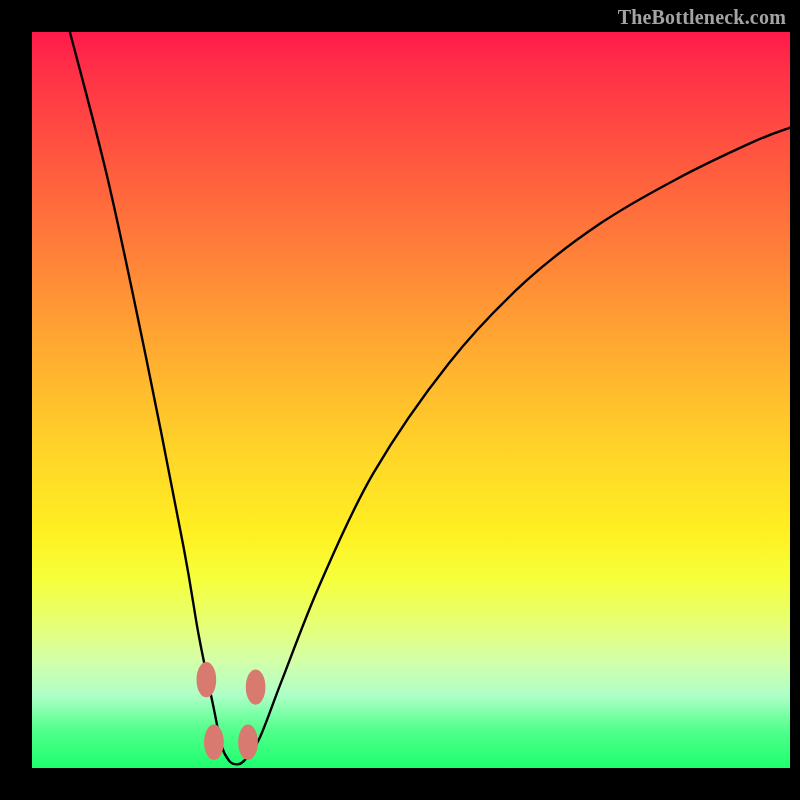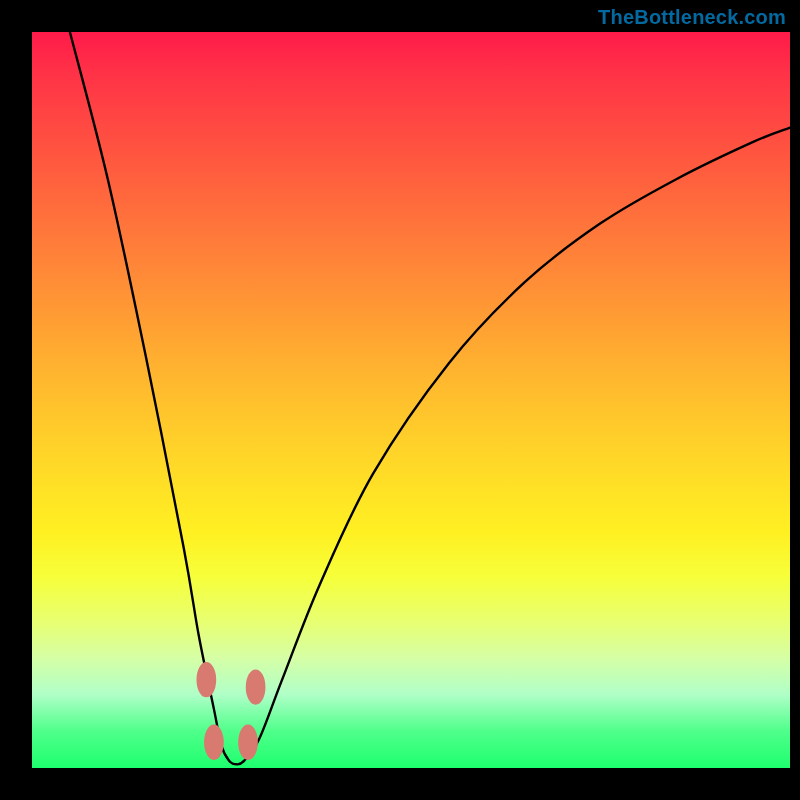--- a/index.html
+++ b/index.html
@@ -32,23 +32,23 @@
       #f6ff3a 74%,
       #e8ff70 80%,
       #d6ffa5 85%,
       #b0ffc8 90%,
       #4fff8a 95%,
       #1eff6e 100%
     );
   }
   .watermark {
     position: absolute;
-    font-family: Liberation Sans, sans-serif;
+    font-family: Liberation Serif, serif;
     font-weight: 600;
-    color: #0369a1;
+    color: #a3a3a3;
     letter-spacing: 0.2px;
   }
   svg.curve {
     position: absolute;
     left: 0;
     top: 0;
   }
   .marker {
     fill: #d97a70;
     stroke: none;

